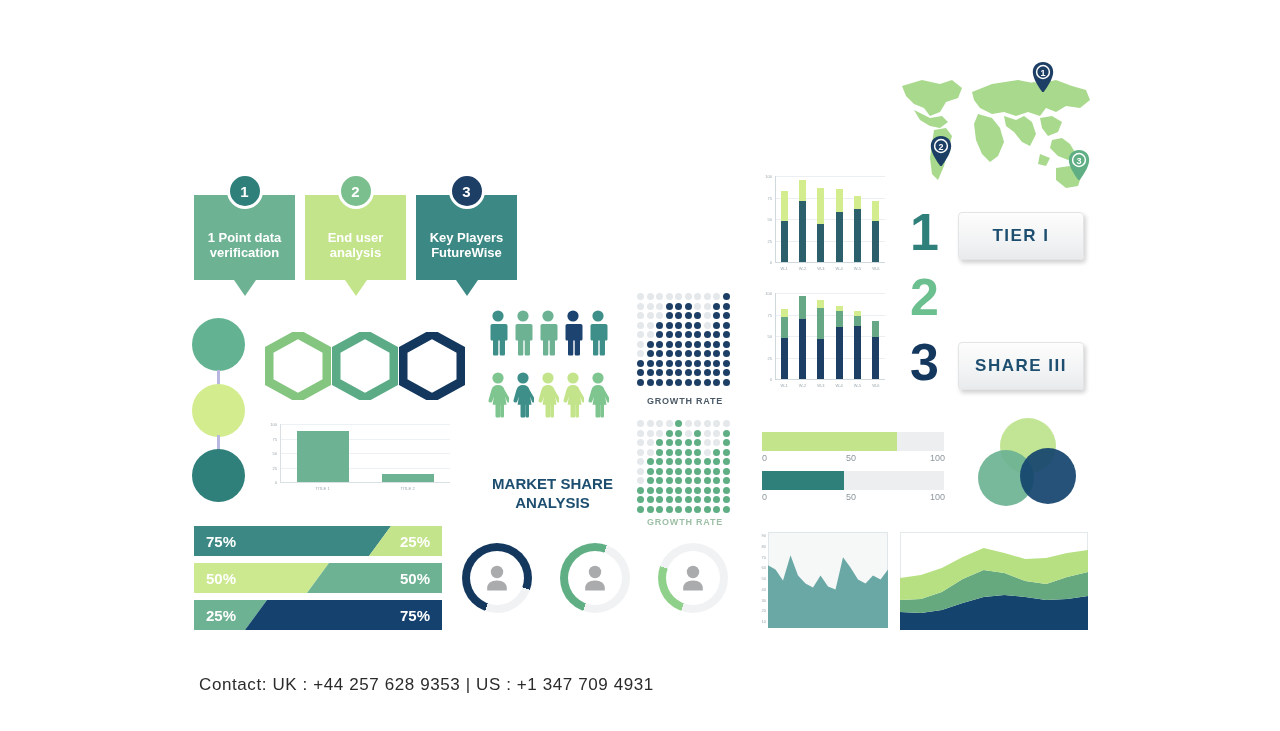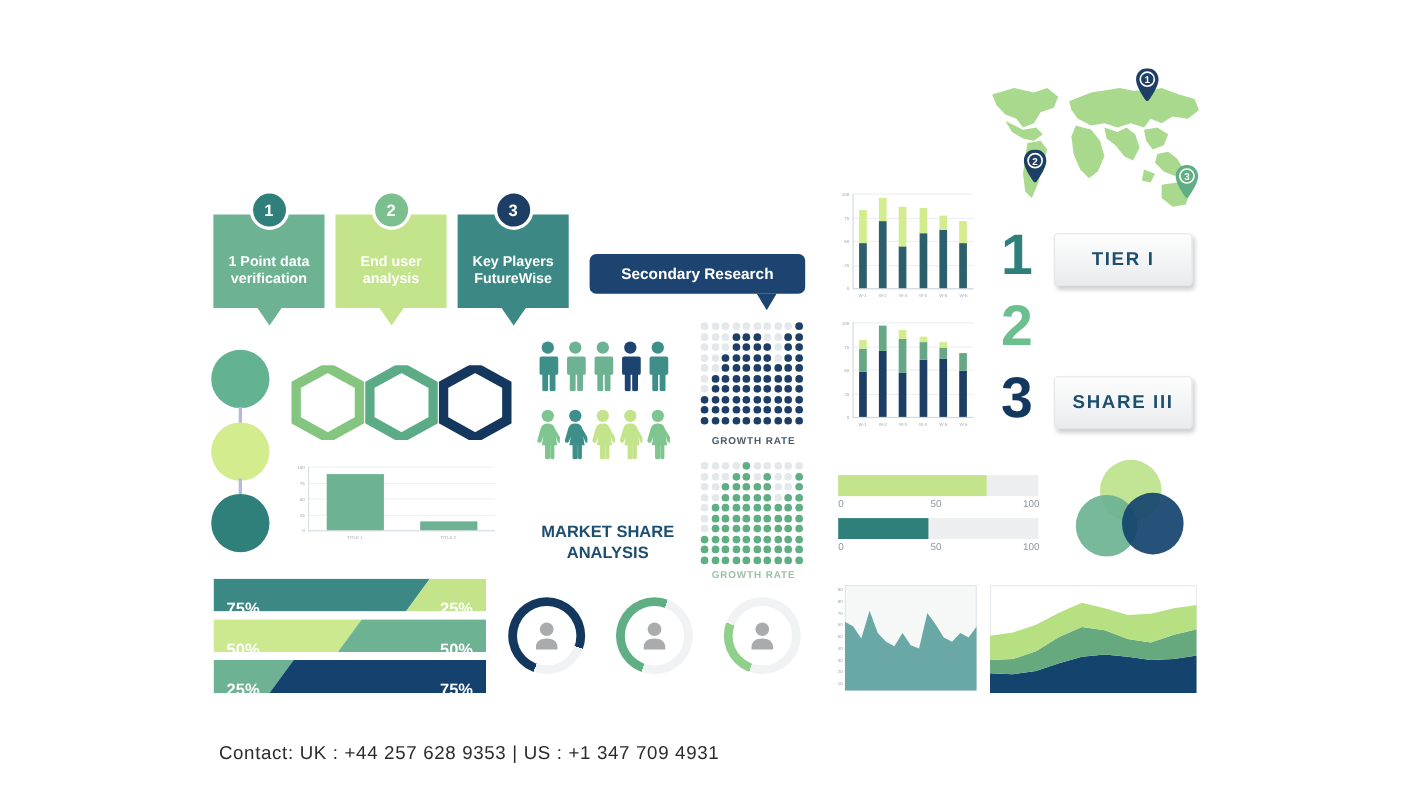--- a/index.html
+++ b/index.html
@@ -69,21 +69,21 @@
   .tier-plate span{color:#1d4e6f;font-size:17px;font-weight:bold;letter-spacing:1.5px;}
 
   
   .sl-track{position:absolute;height:19px;background:#eceeef;}
   .sl-fill{position:absolute;height:19px;}
   .sl-tick{position:absolute;font-size:9px;color:#8d979e;}
 
   
   .pb{position:absolute;height:30px;}
   .pb .lft,.pb .rgt{position:absolute;top:0;height:30px;}
-  .pb .lbl{position:absolute;top:12px;height:30px;display:flex;align-items:center;color:#fff;
+  .pb .lbl{position:absolute;top:0;height:30px;display:flex;align-items:center;color:#fff;
     font-size:15px;font-weight:bold;}
 
   
   .donut{position:absolute;width:70px;height:70px;border-radius:50%;}
   .donut .hole{position:absolute;left:8px;top:8px;width:54px;height:54px;border-radius:50%;background:#fff;}
 
   
   .contact{position:absolute;left:199px;top:675px;font-size:17px;color:#2b2b2b;letter-spacing:.6px;}
   .logo{position:absolute;left:930px;top:670px;}
   .logo .name{font-size:21px;font-weight:bold;color:#5b2d6e;letter-spacing:-.3px;}
@@ -111,24 +111,20 @@
       </div>
       <div class="step" style="left:222px;">
         <div class="body" style="background:#3c8884;"></div>
         <div class="tail" style="border-top:16px solid #3c8884;"></div>
         <div class="txt">Key Players FutureWise</div>
         <div class="badge" style="background:#1d3f66;">3</div>
       </div>
     </div>
 
   <div class="abs" style="left:536px;top:175px;width:200px;height:105px;" id="bubbles">
-      <div class="bubble" style="left:0;top:56px;width:196px;height:36px;background:#1d4470;color:#ffffff;">
-        <span>Secondary Research</span>
-        <div class="btail" style="left:152px;top:36px;border-left:9px solid transparent;border-right:9px solid transparent;border-top:15px solid #1d4470;"></div>
-      </div>
     </div>
 
   <div class="abs" style="left:192px;top:318px;width:60px;height:180px;" id="circlechain">
       <div class="circ" style="left:0;top:0px;width:53px;height:53px;background:#63b392;"></div>
       <div class="circ-line" style="left:25px;top:52px;height:16px;"></div>
       <div class="circ" style="left:0;top:66px;width:53px;height:53px;background:#d3ec8e;"></div>
       <div class="circ-line" style="left:25px;top:117px;height:16px;"></div>
       <div class="circ" style="left:0;top:131px;width:53px;height:53px;background:#2f7f7b;"></div>
     </div>
 

